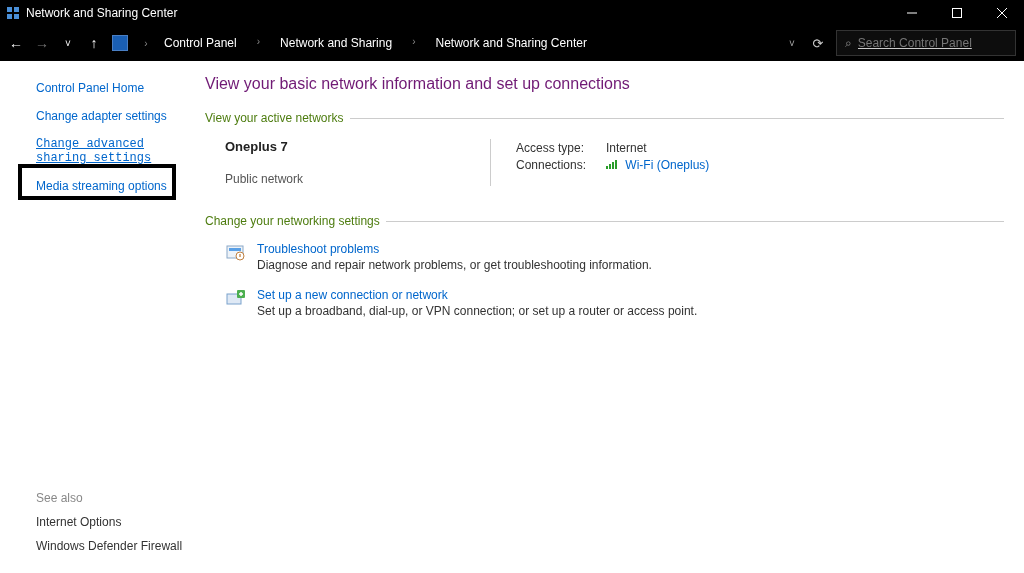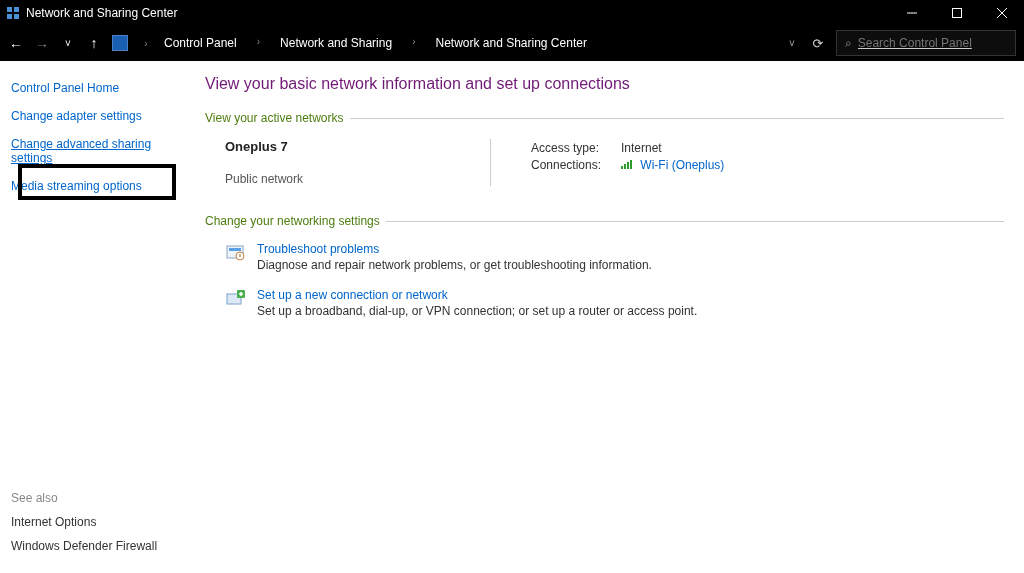--- a/index.html
+++ b/index.html
@@ -11,33 +11,33 @@
     .titlebar .win-btn { width: 45px; display: flex; align-items: center; justify-content: center; color: #fff; }
     .toolbar { background: #000; color:#fff; height: 36px; display:flex; align-items:center; padding: 0 8px; gap: 10px; }
     .toolbar .nav-arrow { width: 16px; text-align:center; font-size: 14px; }
     .toolbar .nav-arrow.small { font-size: 10px; }
     .toolbar .breadcrumb { display:flex; align-items:flex-start; gap: 20px; color:#fff; font-size: 12px; }
     .toolbar .breadcrumb .sep { color:#888; font-size:10px; }
     .toolbar .spacer { flex:1; }
     .toolbar .searchbox { display:flex; align-items:center; width: 180px; background:#0d0d0d; border:1px solid #333; height: 26px; padding: 0 8px; color:#888; gap:6px; }
     .toolbar .searchbox input { background: transparent; border: none; outline: none; color:#ccc; font-size: 12px; width: 100%; text-decoration: underline; }
     .content { display:flex; height: calc(573px - 25px - 36px); }
-    .sidebar { width: 195px; padding: 20px 10px 10px 11px; display:flex; flex-direction:column; position:relative; }
+    .sidebar { width: 195px; padding: 20px 10px 10px 36px; display:flex; flex-direction:column; position:relative; }
     .sidebar .link { color:#0066cc; font-size:12px; margin-bottom:14px; cursor:pointer; }
-    .sidebar .link.highlighted { text-decoration: underline; }
+    .sidebar .link.highlighted { text-decoration: underline; font-family: Liberation Mono, monospace; }
     .highlight-box { position:absolute; border:4px solid #000; top: 103px; left: 18px; width: 158px; height: 36px; pointer-events:none; }
     .sidebar .seealso { margin-top:auto; color:#888; font-size:12px; margin-bottom:10px; }
     .sidebar .footer-link { color:#333; font-size:12px; margin-bottom:10px; cursor:pointer; }
     .main { flex:1; padding: 14px 20px 0 10px; }
     .main h1 { color:#701a75; font-weight:400; font-size:16px; margin-bottom:18px; }
     .sect { color:#4d7c0f; font-size:12px; display:flex; align-items:center; margin-bottom:14px; }
     .sect .hr { flex:1; height:1px; background:#ccc; margin-left:6px; }
     .activenet { display:flex; padding-left:20px; margin-bottom:28px; }
     .col-left { width: 265px; }
-    .col-right { border-left:1px solid #ccc; padding-left:40px; padding-top:2px; padding-bottom:2px; }
+    .col-right { border-left:1px solid #ccc; padding-left:25px; padding-top:2px; padding-bottom:2px; }
     .netname { font-weight:600; font-size:13px; color:#222; }
     .nettype { color:#555; font-size:12px; margin-top:18px; }
     .kv { display:flex; gap:10px; font-size:12px; margin-bottom:3px; }
     .kv .k { width:80px; color:#333; }
     .kv .v { color:#333; }
     .kv .vlink { color:#0066cc; cursor:pointer; }
     .signal { display:inline-flex; width:13px; height:10px; margin-right:3px; align-items:flex-end; gap:1px; }
     .signal span { background:#2a9d2a; width:2px; }
     .signal span:nth-child(1){height:3px;} .signal span:nth-child(2){height:5px;} .signal span:nth-child(3){height:7px;} .signal span:nth-child(4){height:9px;}
     .settings-item { display:flex; padding-left:20px; margin-bottom:16px; }

